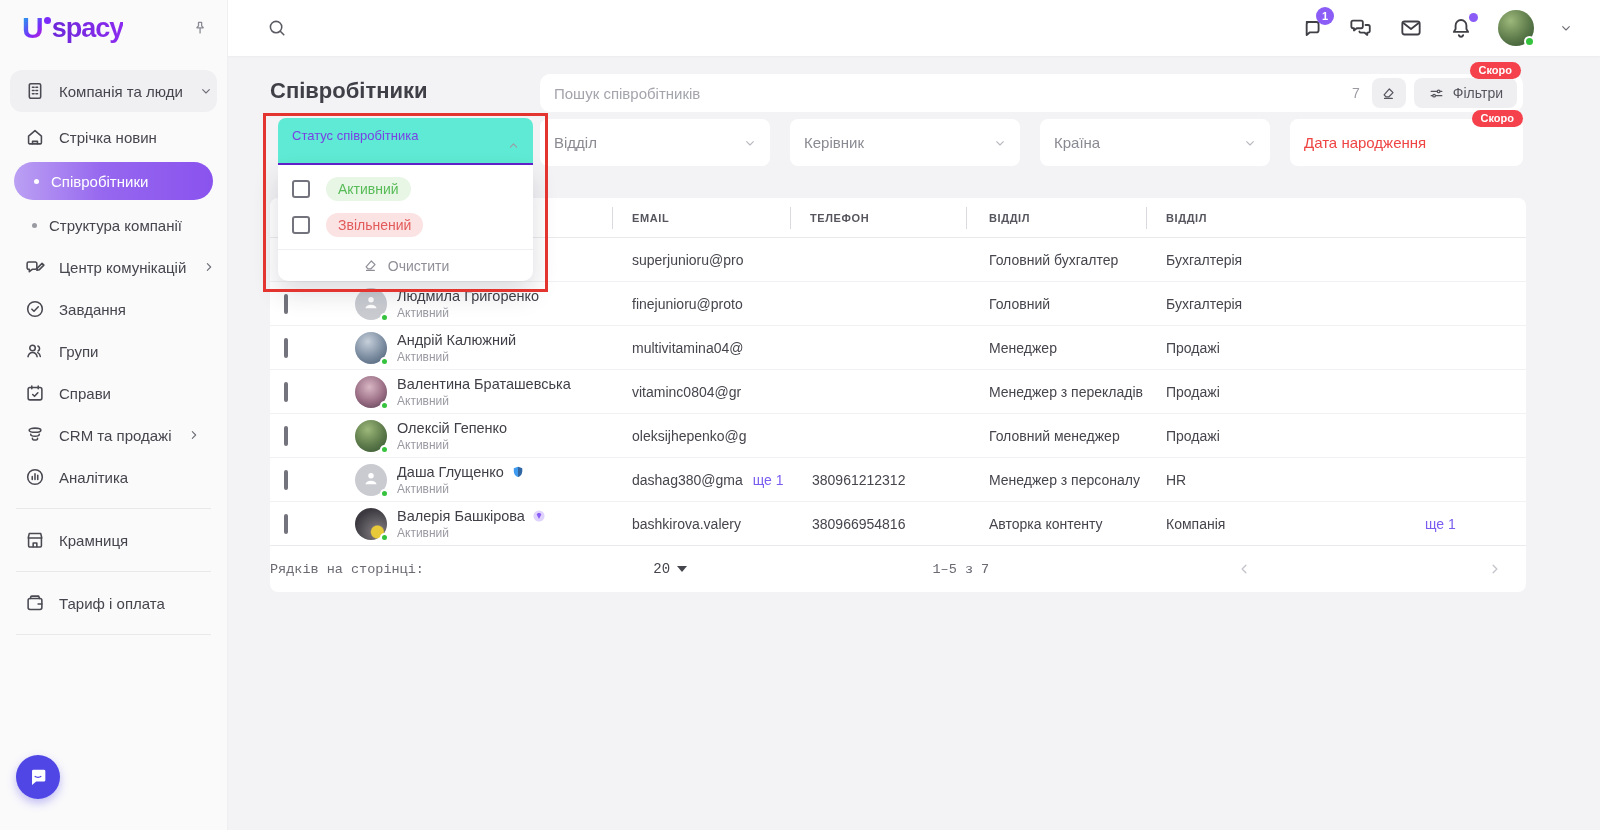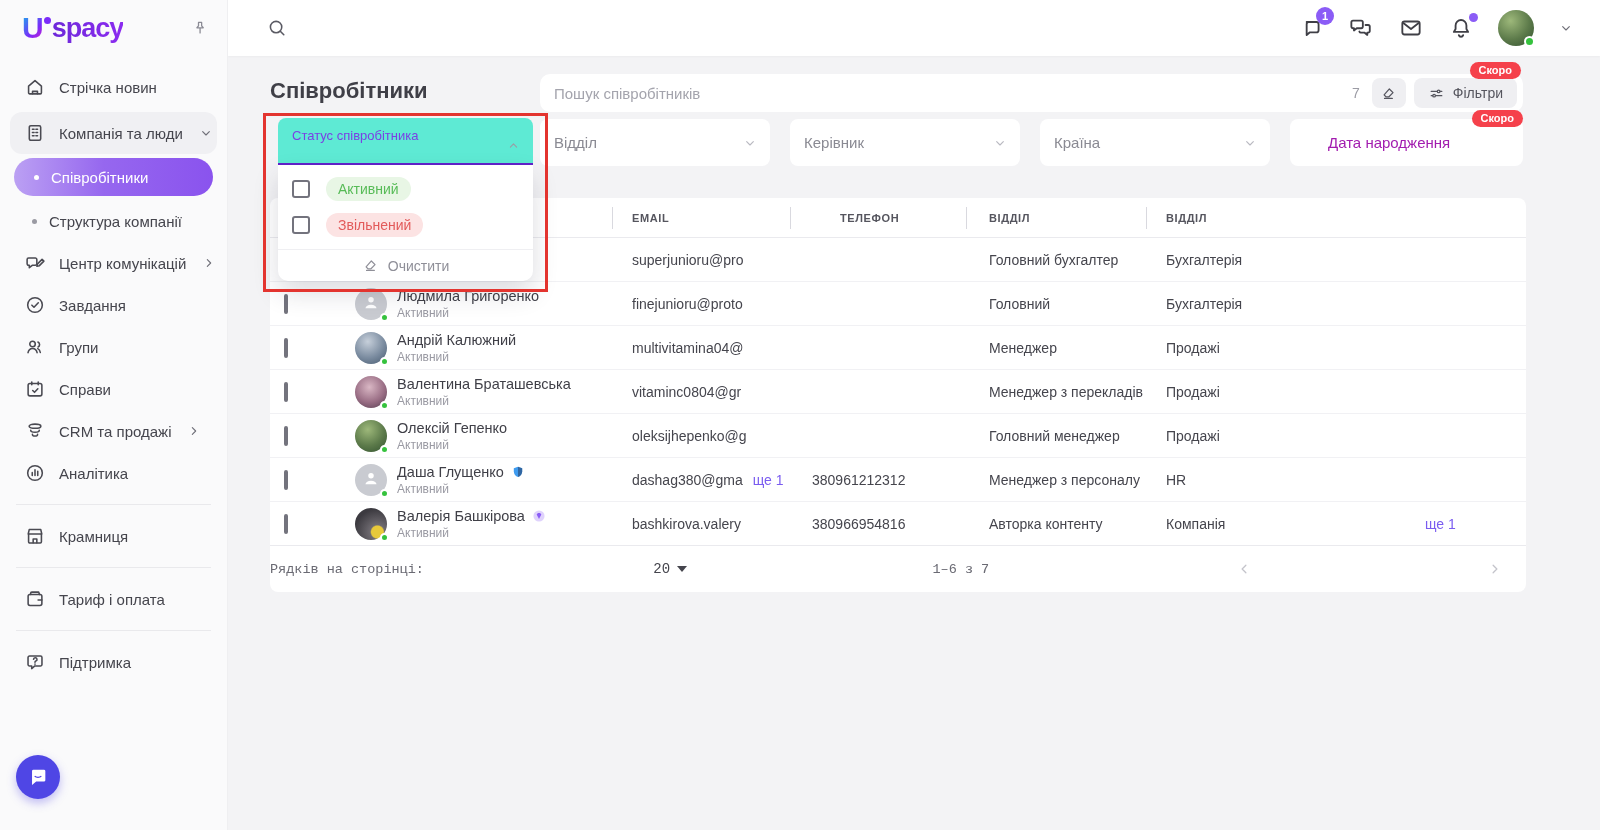--- a/index.html
+++ b/index.html
@@ -66,21 +66,21 @@
   .soon-badge { position:absolute; background:#F5414B; color:#fff; font-size:11px; font-weight:700;
     border-radius:9px; padding:2px 9px 3px; z-index:3; }
   .soon-filters { top:-16px; right:-4px; }
   .soon-date { top:-9px; right:0px; }
 
   
   .filter-field { position:absolute; top:119px; height:47px; width:230px; background:#FFFFFF;
     border-radius:8px; display:flex; align-items:center; padding:0 12px 0 14px; z-index:1; cursor:pointer; }
   .filter-label { font-size:15px; color:#8A8A93; flex:1; }
   .filter-chev { color:#B9B9C1; display:flex; }
-  .ff-date .filter-label { color:#a21caf;margin-left:24px; }
+  .ff-date .filter-label { color:#ef4444; }
 
   
   .table-card { position:absolute; left:270px; top:198px; width:1256px; background:#FFFFFF;
     border-radius:8px; z-index:1; }
   .thead { position:relative; height:40px; border-bottom:1px solid #EAEAEE; }
   .th { position:absolute; top:50%; transform:translateY(-50%); font-size:11px; font-weight:700;
     letter-spacing:0.6px; color:#55555E; }
   .th-div { position:absolute; top:9px; height:22px; width:1px; background:#D9D9DF; }
   .trow { position:relative; height:44px; border-bottom:1px solid #F1F1F4; }
   .trow:last-of-type { border-bottom:1px solid #EAEAEE; }
@@ -152,43 +152,43 @@
         <span class="logo-rest">spacy</span>
       </div>
       <div class="logo-spacer"></div>
       <span class="pin-btn">
           <svg width="18" height="18" viewBox="0 0 24 24" fill="none" stroke="currentColor" stroke-width="1.7" stroke-linecap="round" stroke-linejoin="round">
             <path d="M10 4.5h4.2v4.6l2.1 2.6H7.9L10 9.1zM12.1 11.7v6.8"></path>
           </svg>
         </span>
     </div>
     <nav class="nav" id="sidebar-nav">
-        <div class="side-item">
-          <span class="icn">
-            <svg width="22" height="22" viewBox="0 0 24 24" fill="none" stroke="currentColor" stroke-width="1.7" stroke-linecap="round" stroke-linejoin="round">
-              <path d="M5 11 12 5l7 6v7.3a1.2 1.2 0 0 1-1.2 1.2H6.2A1.2 1.2 0 0 1 5 18.3Z"></path>
-              <path d="M9.3 19.3v-2.5h5.4v2.5"></path>
-            </svg>
-          </span>
-          <span>Стрічка новин</span>
-        </div>
         <div class="side-item side-group">
           <span class="icn">
             <svg width="22" height="22" viewBox="0 0 24 24" fill="none" stroke="currentColor" stroke-width="1.7" stroke-linecap="round" stroke-linejoin="round">
               <rect x="5.8" y="4" width="12.4" height="16" rx="1.6"></rect>
               <path d="M9.2 8h1.8M13 8h1.8M9.2 11.5h1.8M13 11.5h1.8M9.2 15h1.8M13 15h1.8"></path>
             </svg>
           </span>
           <span>Компанія та люди</span>
           <span class="chev">
             <svg width="16" height="16" viewBox="0 0 24 24" fill="none" stroke="currentColor" stroke-width="1.7" stroke-linecap="round" stroke-linejoin="round">
               <path d="M7 10l5 5 5-5"></path>
             </svg>
           </span>
         </div>
+        <div class="side-item">
+          <span class="icn">
+            <svg width="22" height="22" viewBox="0 0 24 24" fill="none" stroke="currentColor" stroke-width="1.7" stroke-linecap="round" stroke-linejoin="round">
+              <path d="M5 11 12 5l7 6v7.3a1.2 1.2 0 0 1-1.2 1.2H6.2A1.2 1.2 0 0 1 5 18.3Z"></path>
+              <path d="M9.3 19.3v-2.5h5.4v2.5"></path>
+            </svg>
+          </span>
+          <span>Стрічка новин</span>
+        </div>
         <div class="side-item side-active">
           <span class="bullet"></span>
           <span>Співробітники</span>
         </div>
         <div class="side-item side-sub">
           <span class="bullet"></span>
           <span>Структура компанії</span>
         </div>
         <div class="side-item">
           <span class="icn">
@@ -271,30 +271,20 @@
           <span class="icn">
             <svg width="22" height="22" viewBox="0 0 24 24" fill="none" stroke="currentColor" stroke-width="1.7" stroke-linecap="round" stroke-linejoin="round">
               <rect x="4.5" y="7" width="15" height="12" rx="2"></rect>
               <path d="M7.2 7V5.9A1.4 1.4 0 0 1 8.6 4.5H16l1 2.5"></path>
               <path d="M15.4 13h4.1"></path>
             </svg>
           </span>
           <span>Тариф і оплата</span>
         </div>
         <div class="side-divider"></div>
-        <div class="side-item">
-          <span class="icn">
-            <svg width="22" height="22" viewBox="0 0 24 24" fill="none" stroke="currentColor" stroke-width="1.7" stroke-linecap="round" stroke-linejoin="round">
-              <path d="M6 5.5h12A1.6 1.6 0 0 1 19.6 7.1v7.6a1.6 1.6 0 0 1-1.6 1.6h-6.2l-3.4 2.9v-2.9H6a1.6 1.6 0 0 1-1.6-1.6V7.1A1.6 1.6 0 0 1 6 5.5Z"></path>
-              <path d="M10.4 9.1a1.9 1.9 0 1 1 2.5 1.9c-.6.2-.9.6-.9 1.1v.3"></path>
-              <path d="M12 14.2v.2"></path>
-            </svg>
-          </span>
-          <span>Підтримка</span>
-        </div>
       </nav>
   </aside>
 
   <header class="topbar">
     <span class="tb-search">
         <svg width="22" height="22" viewBox="0 0 24 24" fill="none" stroke="currentColor" stroke-width="1.7" stroke-linecap="round" stroke-linejoin="round">
           <circle cx="11" cy="11" r="6.2"></circle>
           <path d="M15.6 15.6 19.4 19.4"></path>
         </svg>
       </span>
@@ -386,21 +376,21 @@
         <span class="filter-label">Дата народження</span>
         <span class="soon-badge soon-date">Скоро</span>
       </div>
     </div>
 
   <div class="table-card">
     <div class="thead" id="thead">
         <span class="th-div" style="left: 342px;"></span>
         <span class="th" style="left: 362px;">EMAIL</span>
         <span class="th-div" style="left: 520px;"></span>
-        <span class="th" style="left: 570px;">ТЕЛЕФОН</span>
+        <span class="th" style="left: 540px;">ТЕЛЕФОН</span>
         <span class="th-div" style="left: 696px;"></span>
         <span class="th" style="left: 719px;">ВІДДІЛ</span>
         <span class="th-div" style="left: 876px;"></span>
         <span class="th" style="left: 896px;">ВІДДІЛ</span>
       </div>
     <div id="tbody">
         <div class="trow">
           <span class="cell cb-cell"><span class="checkbox"></span></span>
           <span class="cell email-cell">
             <span>superjunioru@pro</span>
@@ -516,21 +506,21 @@
           <span class="cell dept-cell">Компанія</span>
           <span class="cell more-cell more-link">ще 1</span>
         </div>
       </div>
     <div class="pagination">
       <span class="pg-label">Рядків на сторінці:</span>
       <span class="pg-select">
         <span>20</span>
         <span class="pg-caret"></span>
       </span>
-      <span class="pg-range">1–6 з 7</span>
+      <span class="pg-range">1–5 з 7</span>
       <span class="pg-chev left">
           <svg width="18" height="18" viewBox="0 0 24 24" fill="none" stroke="currentColor" stroke-width="1.7" stroke-linecap="round" stroke-linejoin="round">
             <path d="M14.5 7l-5 5 5 5"></path>
           </svg>
         </span>
       <span class="pg-chev">
           <svg width="18" height="18" viewBox="0 0 24 24" fill="none" stroke="currentColor" stroke-width="1.7" stroke-linecap="round" stroke-linejoin="round">
             <path d="M9.5 7l5 5-5 5"></path>
           </svg>
         </span>

